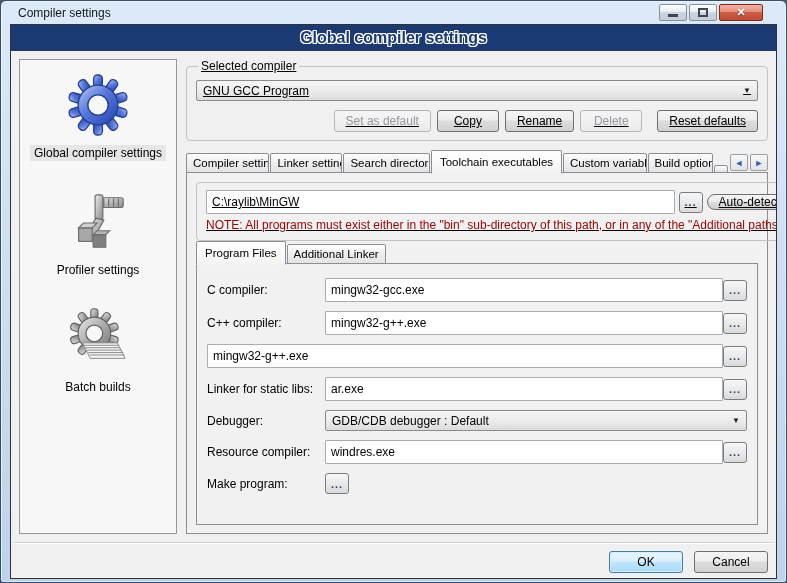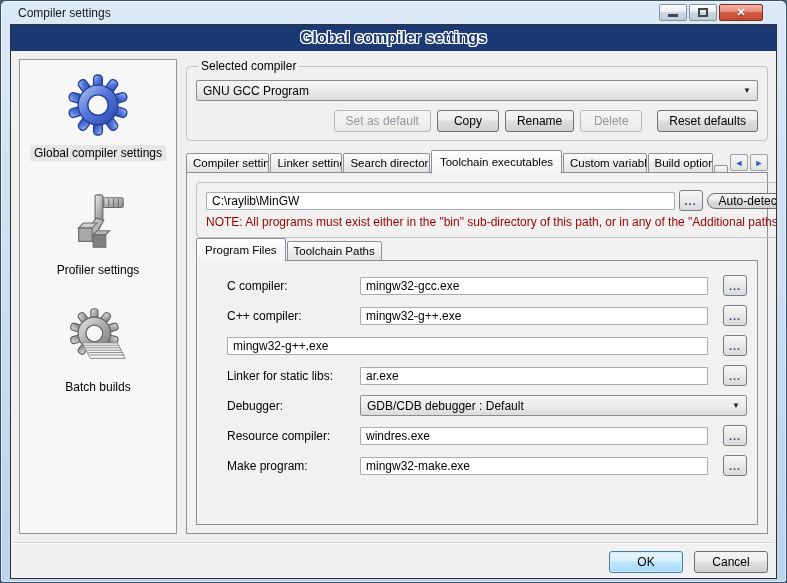--- a/index.html
+++ b/index.html
@@ -35,21 +35,21 @@
 
   .sidebar { width:158px; flex:0 0 auto; background:#f7f7f7; border:1px solid #979797;
     display:flex; flex-direction:column; align-items:center; padding-top:14px; }
   .side-item { display:flex; flex-direction:column; align-items:center; width:100%; margin-bottom:30px; }
   .side-icon { width:62px; height:62px; }
   .side-label { font-size:12px; padding:1px 4px; margin-top:9px; color:#000; }
   .side-item.selected .side-label { background:#e6e6e6; }
 
   .main { flex:1; display:flex; flex-direction:column; min-width:0; }
 
-  fieldset.groupbox { border:1px solid #c3c3c3; border-radius:4px; padding:4px 8px 8px; background:transparent; }
+  fieldset.groupbox { border:1px solid #c3c3c3; border-radius:4px; padding:4px 8px 8px; background:transparent;text-decoration:underline; }
   legend { font-size:12px; padding:0 3px; margin-left:3px; color:#000; }
 
   .combo { height:21px; border:1px solid #878c93; border-radius:2px;
     background:linear-gradient(#f6f6f6,#ebebeb 55%,#dbdbdb); display:flex; align-items:center;
     padding:0 6px; font-size:12px; color:#000; cursor:default; }
   .combo .arrow { margin-left:auto; font-size:8px; color:#1c1c1c; }
 
   .sc-combo { margin:3px 1px 9px; }
   .btn-row { display:flex; justify-content:flex-end; gap:6px; padding:0 1px; }
   .btn { height:22px; min-width:62px; padding:0 11px; font-family:inherit; font-size:12px; color:#000;
@@ -67,33 +67,33 @@
   .tab.partial { flex:1; min-width:8px; margin-right:2px; }
   .tab-arrows { display:flex; gap:2px; margin-bottom:2px; flex-shrink:0; }
   .arrow-btn { width:18px; height:17px; font-size:9px; color:#2b5fbf; font-family:inherit;
     background:linear-gradient(#f8f8f8,#e2e2e2); border:1px solid #9aa0a8; border-radius:2px;
     display:flex; align-items:center; justify-content:center; padding:0; }
 
   .tabpanel { flex:1; border:1px solid #8b8e95; background:#f1f1f1; margin-top:-1px;
     padding:9px 9px 8px; display:flex; flex-direction:column; min-height:0; }
 
   .dir-row { display:flex; gap:4px; align-items:center; margin:3px 1px 4px; }
-  .textbox { flex:1; height:18px; border:1px solid #a9acb2; background:#fff; font-family:inherit;
+  .textbox { flex:1; height:24px; border:1px solid #a9acb2; background:#fff; font-family:inherit;
     font-size:12px; padding:0 5px; color:#000; border-radius:1px; min-width:0; }
   .browse-btn { width:24px; height:21px; min-width:24px; padding:0; font-size:11px; font-weight:bold;
     letter-spacing:1px; color:#26466e; background:linear-gradient(#f8f8f8,#ebebeb 45%,#dadada);
     border:1px solid #797c82; border-radius:3px; font-family:inherit; }
   .autodetect { height:16px; min-width:78px;border-radius:9px; }
   .note { font-size:12px; color:#990000; margin:3px 1px 0; white-space:nowrap; overflow:hidden; }
 
   .inner-tabs { display:flex; align-items:flex-end; position:relative; z-index:2;text-align:right; }
   .inner-panel { flex:1; border:1px solid #8b8e95; margin-top:-1px; background:#f1f1f1;
     padding:14px 10px 10px; display:flex; flex-direction:column; gap:9px; min-height:0; }
 
-  .frow { display:flex; align-items:center; gap:15px;margin-left:20px; }
+  .frow { display:flex; align-items:center; gap:0; }
   .frow .flabel { width:118px; flex:0 0 auto; font-size:12px; color:#000; }
   .frow .combo { flex:1; }
 
   .footer-sep { border-top:1px solid #d2d2d2; border-bottom:1px solid #ffffff; margin:8px 2px 0; }
   .footer { display:flex; justify-content:flex-end; gap:11px; padding:7px 8px 5px; }
   .btn.ok { min-width:74px; border-color:#3c7fb1;
     background:linear-gradient(#eaf6fd,#d9f0fc 45%,#bee6fd 50%,#a6d9f4);
     box-shadow:inset 0 0 0 1px #d6ecf8; }
   .btn.cancel { min-width:74px; }
 </style>
@@ -259,21 +259,21 @@
             <div class="dir-row">
               <input class="textbox" type="text" value="C:\raylib\MinGW" style="">
               <button class="browse-btn">...</button>
               <button class="btn autodetect">Auto-detect</button>
             </div>
             <div class="note">NOTE: All programs must exist either in the "bin" sub-directory of this path, or in any of the "Additional paths"...</div>
           </fieldset>
 
           <div class="inner-tabs">
             <div class="tab active">Program Files</div>
-            <div class="tab">Toolchain Paths</div>
+            <div class="tab">Additional Linker</div>
           </div>
 
           <div class="inner-panel">
 
             <div class="frow">
               <span class="flabel">C compiler:</span>
               <input class="textbox" type="text" value="mingw32-gcc.exe" style="">
               <button class="browse-btn">...</button>
             </div>
 
@@ -303,21 +303,20 @@
             </div>
 
             <div class="frow">
               <span class="flabel">Resource compiler:</span>
               <input class="textbox" type="text" value="windres.exe" style="">
               <button class="browse-btn">...</button>
             </div>
 
             <div class="frow">
               <span class="flabel">Make program:</span>
-              <input class="textbox" type="text" value="mingw32-make.exe" style="">
               <button class="browse-btn">...</button>
             </div>
 
           </div>
         </div>
       </div>
     </div>
 
     <div class="footer-sep"></div>
     <div class="footer">

